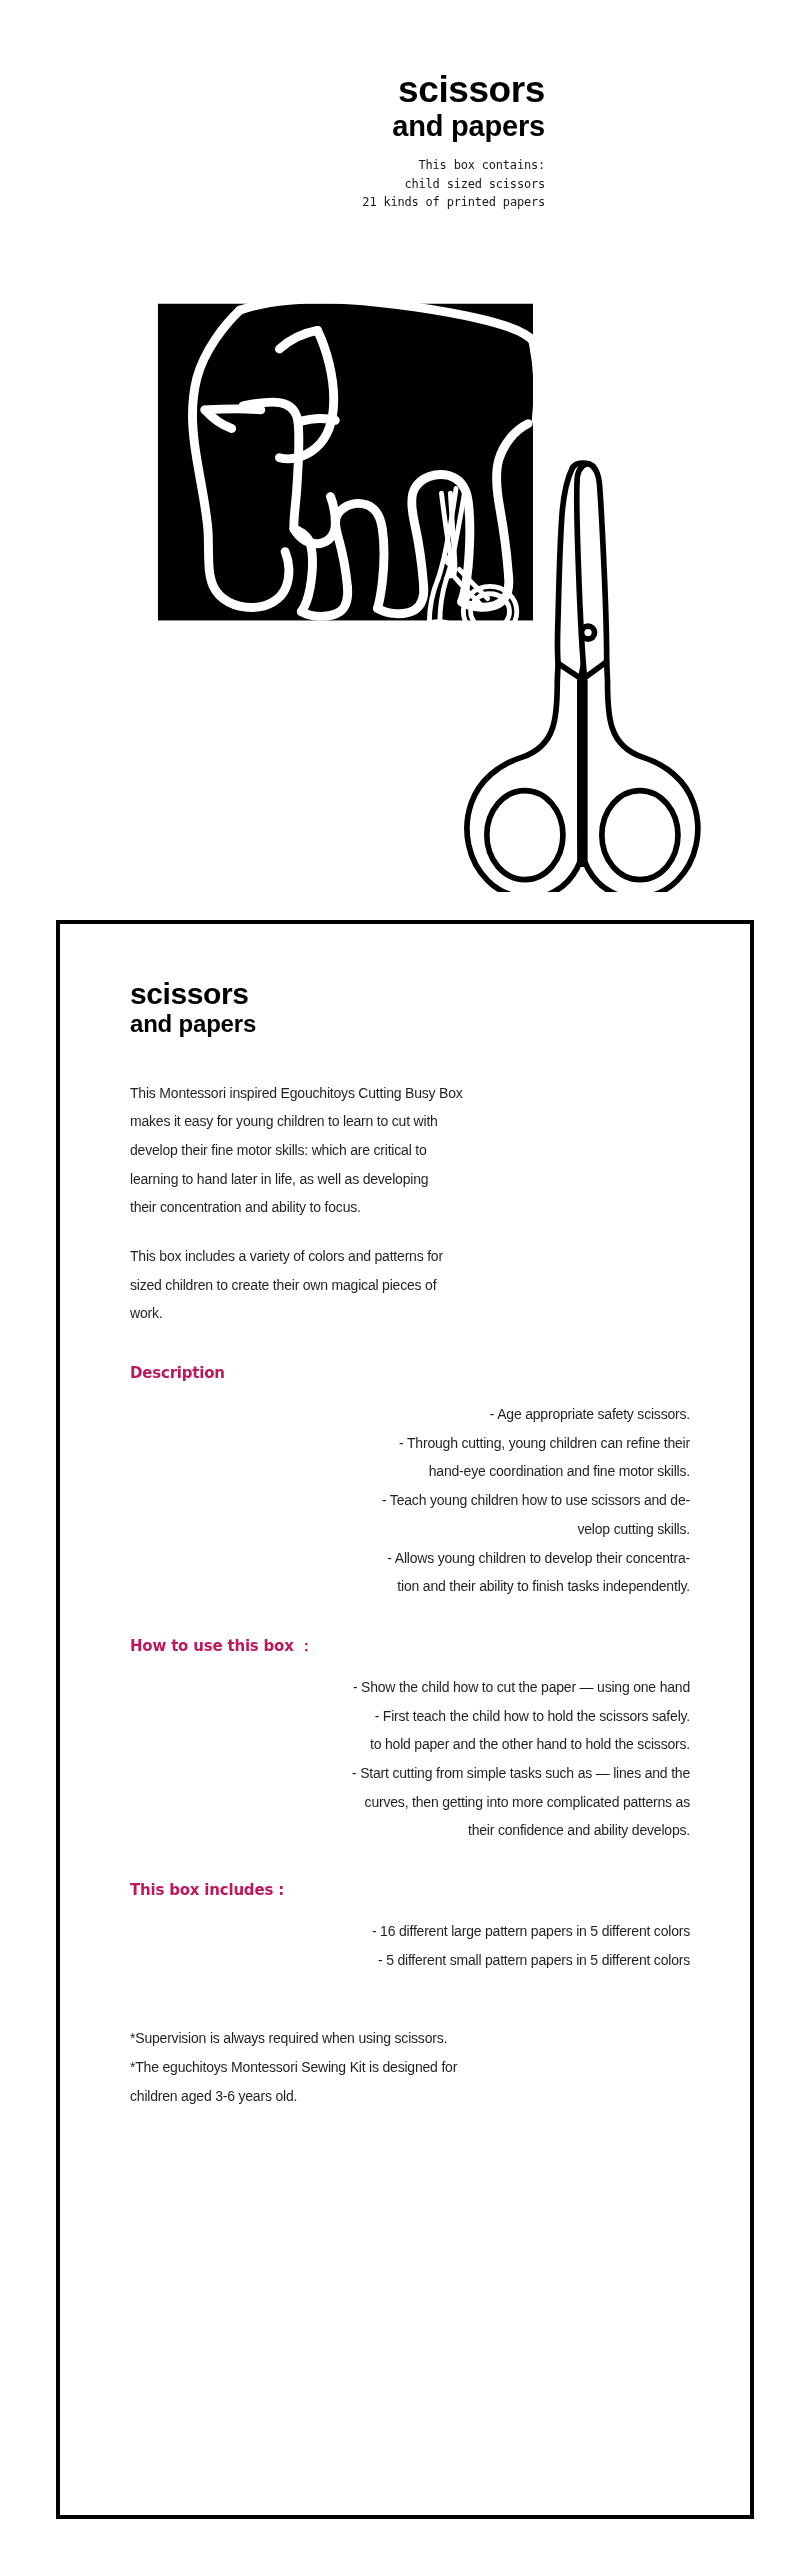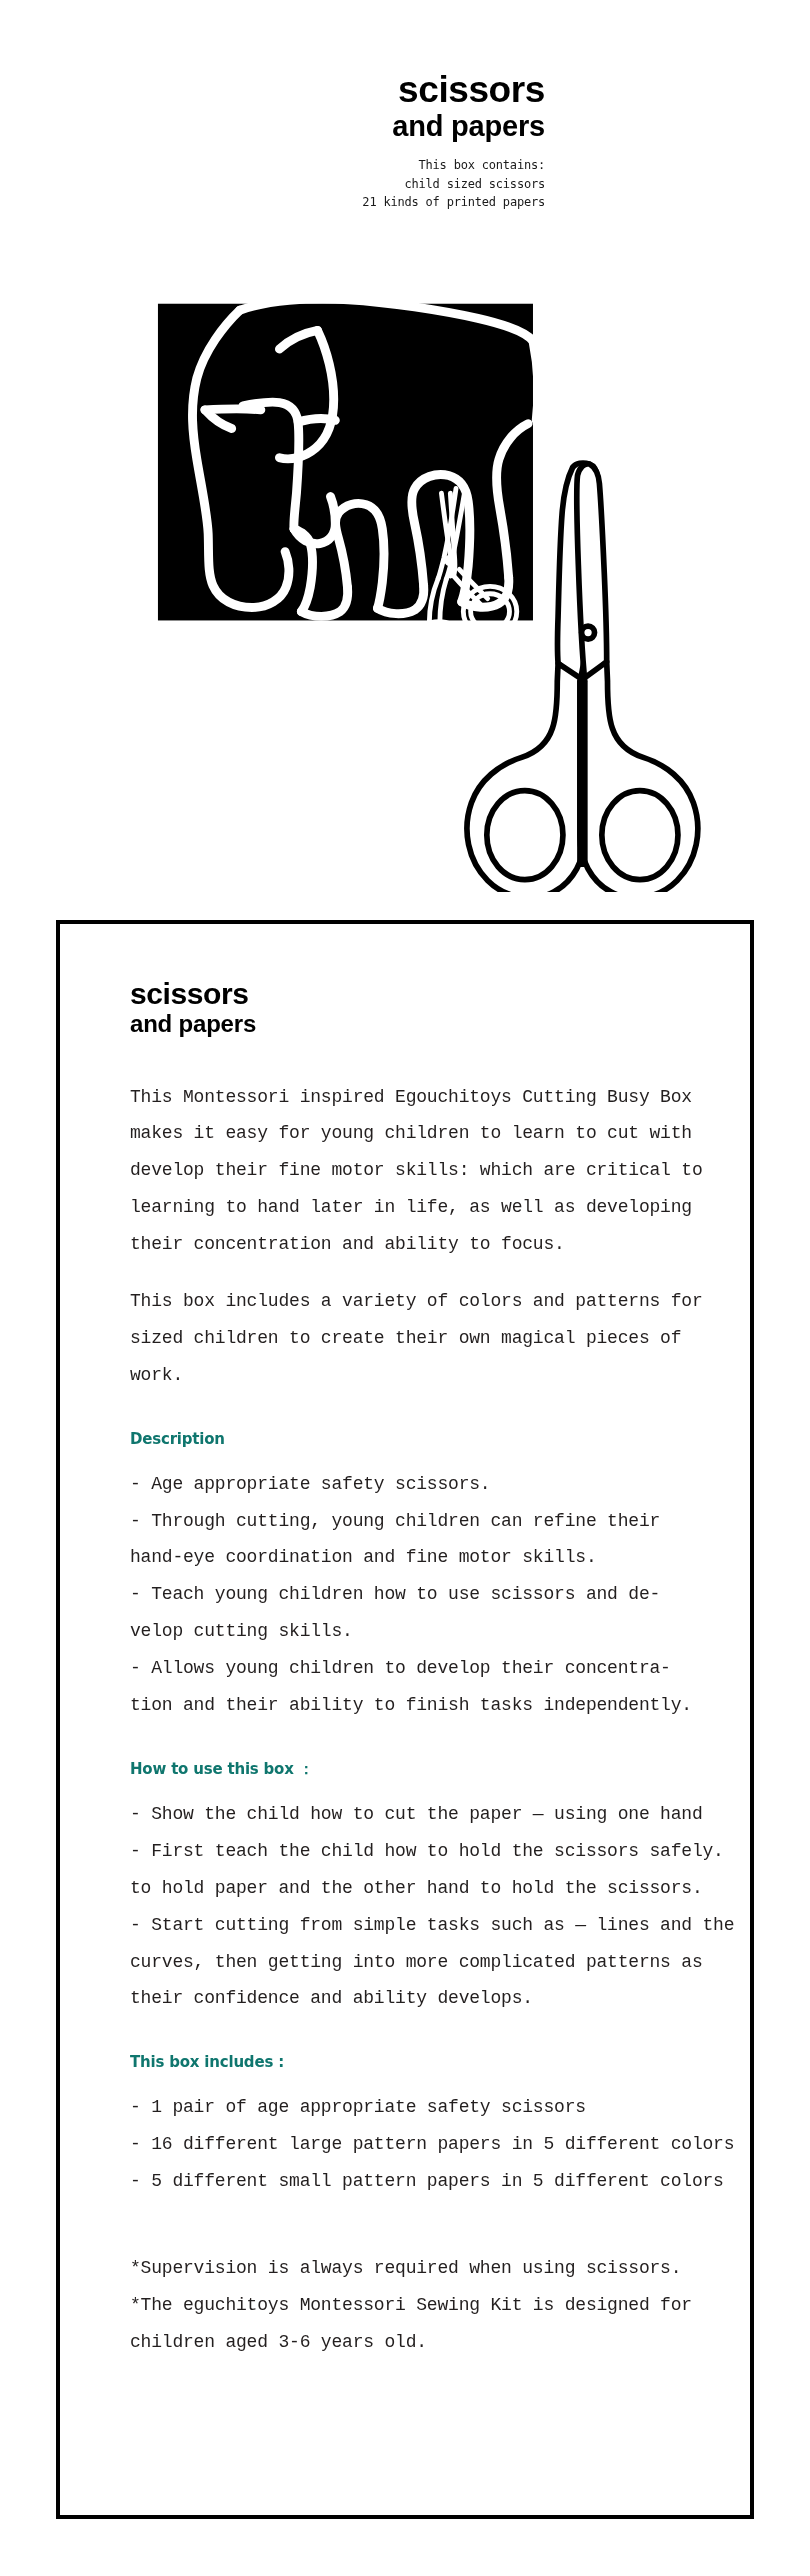--- a/index.html
+++ b/index.html
@@ -89,45 +89,46 @@
     font-family: "Liberation Sans", sans-serif;
     font-weight: 700;
     font-size: 24px;
     line-height: 1.05;
     letter-spacing: -0.2px;
     color: #000;
     margin: 2.4px 0 0 0;
   }
 
   .body-text {
-    font-family: Liberation Mono, monospace;
-    font-size: 18px;
+    font-family: Liberation Sans, sans-serif;
+    font-size: 14px;
     line-height: 2.05;
     color: #231f1f;
     letter-spacing: -0.2px;
   }
   .para { margin: 0; }
   .para + .para { margin-top: 20px; }
   .para div { white-space: pre; }
 
   .intro { margin-top: 42px; }
 
   .section { margin-top: 36px; }
   .section-heading {
     font-family: "DejaVu Sans", sans-serif;
     font-weight: 700;
     font-size: 15px;
     line-height: 1.2;
-    color: #0f766e;
+    color: #be185d;
     letter-spacing: -0.2px;
     margin: 0 0 18px 0;
     white-space: pre;
   }
   .section-lines div {
     white-space: pre;
+    text-align: right;
   }
   .footnotes { margin-top: 50px; }
   .footnotes div { white-space: pre; }
 </style>
 </head>
 <body>
 
 <div class="header">
   <div class="brand-line1">scissors</div>
   <div class="brand-line2">and papers</div>
@@ -323,21 +324,20 @@
         <div>to hold paper and the other hand to hold the scissors.</div>
         <div>- Start cutting from simple tasks such as — lines and the</div>
         <div>curves, then getting into more complicated patterns as</div>
         <div>their confidence and ability develops.</div>
       </div>
     </div>
 
     <div class="section">
       <div class="section-heading">This box includes :</div>
       <div class="body-text section-lines">
-        <div>- 1 pair of age appropriate safety scissors</div>
         <div>- 16 different large pattern papers in 5 different colors</div>
         <div>- 5 different small pattern papers in 5 different colors</div>
       </div>
     </div>
 
     <div class="body-text footnotes">
       <div>*Supervision is always required when using scissors.</div>
       <div>*The eguchitoys Montessori Sewing Kit is designed for</div>
       <div>children aged 3-6 years old.</div>
     </div>

